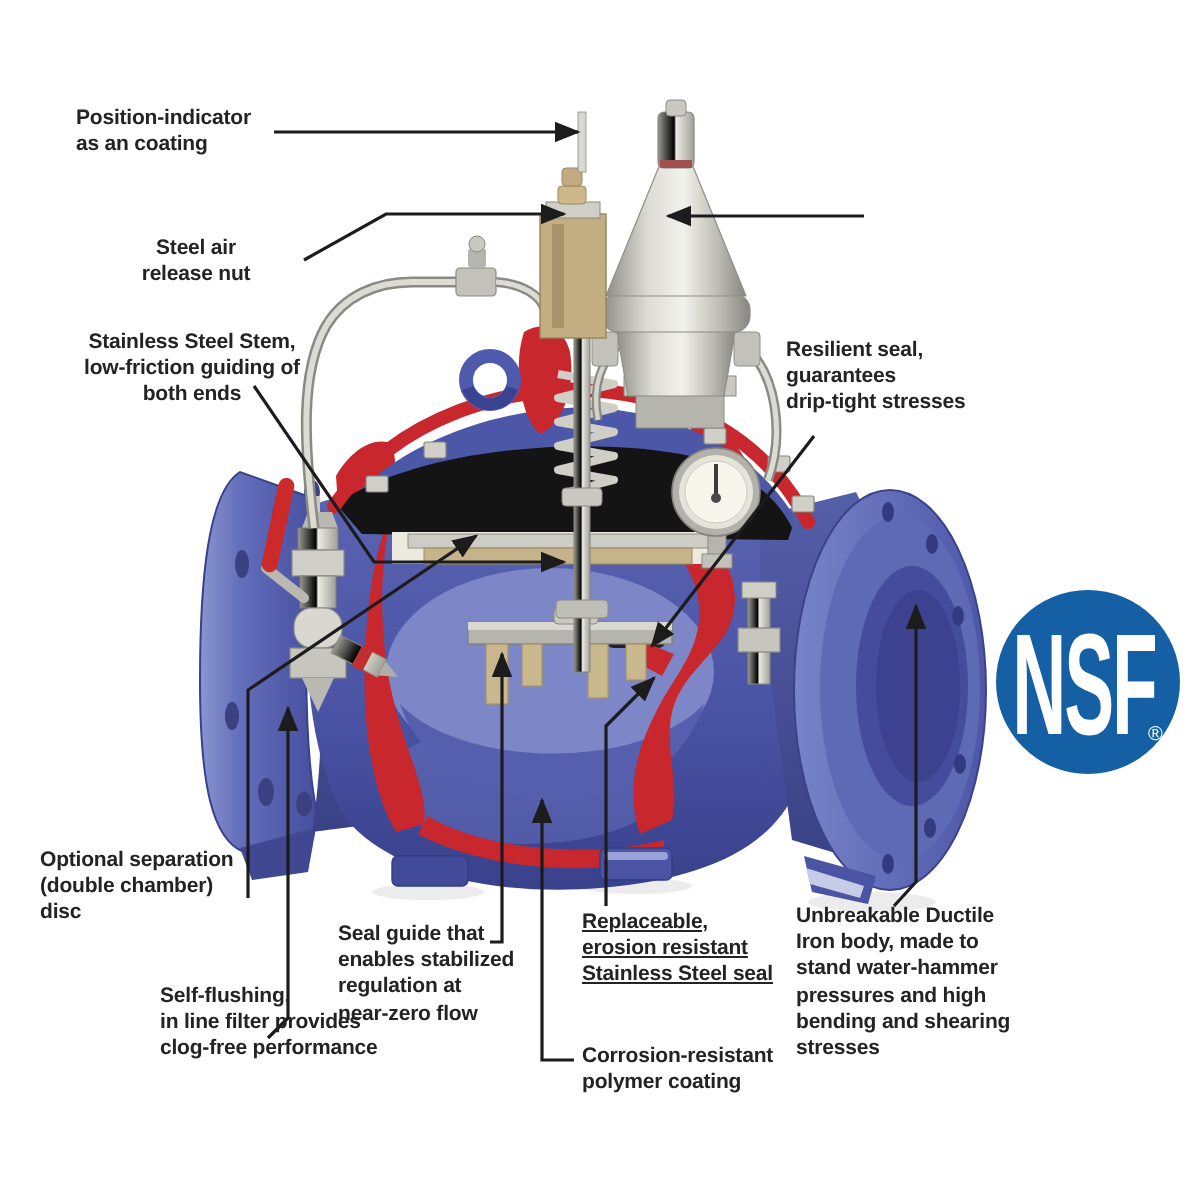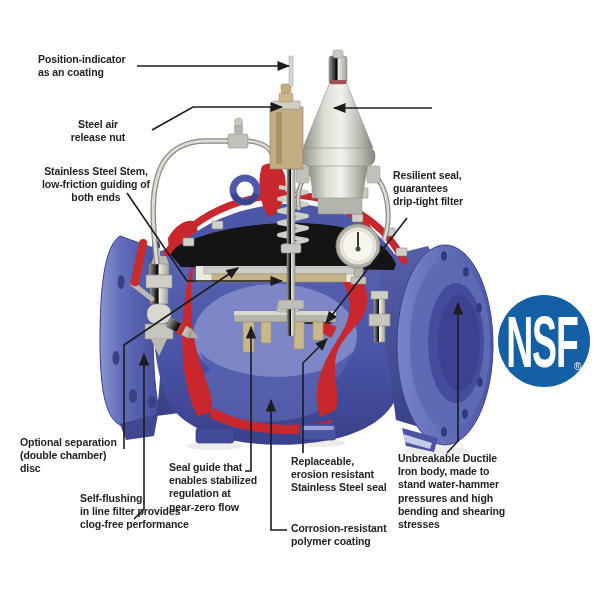--- a/index.html
+++ b/index.html
@@ -252,32 +252,32 @@
 
   <div class="callout" style="left:38px;top:53px;">Position-indicator
 as an coating</div>
   <div class="callout center" style="left:62px;top:118px;width:72px;">Steel air
 release nut</div>
   <div class="callout" style="left:42px;top:165px;text-align:center;">Stainless Steel Stem,
 low-friction guiding of
 both ends</div>
   <div class="callout" style="left:393px;top:169px;">Resilient seal,
 guarantees
-drip-tight filter</div>
-  <div class="callout" style="left:20px;top:424px;margin-top:12px;">Optional separation
+drip-tight stresses</div>
+  <div class="callout" style="left:20px;top:424px;">Optional separation
 (double chamber)
 disc</div>
   <div class="callout" style="left:34px;top:492px;margin-left:46px;">Self-flushing,
 in line filter provides
 clog-free performance</div>
   <div class="callout" style="left:169px;top:461px;">Seal guide that
 enables stabilized
 regulation at
 near-zero flow</div>
-  <div class="callout" style="left:291px;top:455px;">Replaceable,
+  <div class="callout" style="left:291px;top:455px;text-decoration:underline;">Replaceable,
 erosion resistant
 Stainless Steel seal</div>
   <div class="callout" style="left:291px;top:522px;">Corrosion-resistant
 polymer coating</div>
   <div class="callout" style="left:398px;top:452px;">Unbreakable Ductile
 Iron body, made to
 stand water-hammer
 pressures and high
 bending and shearing
 stresses</div>

